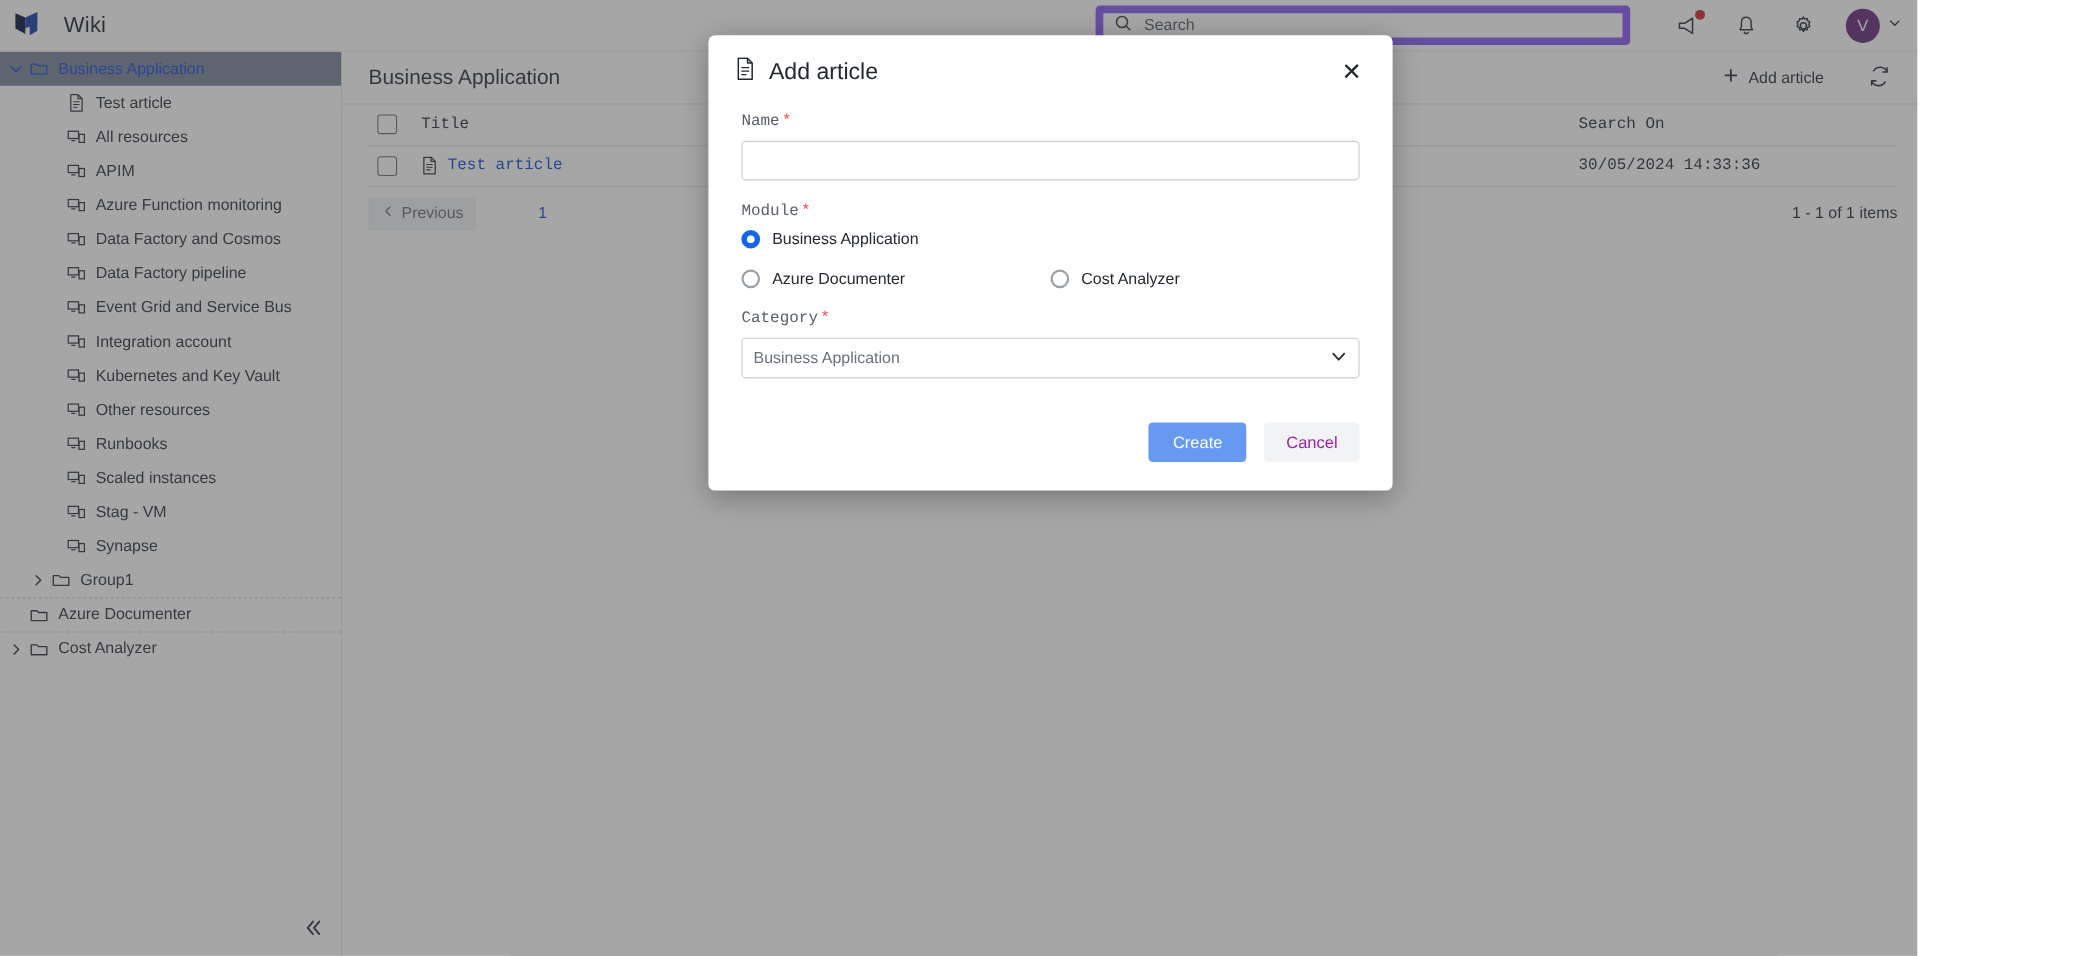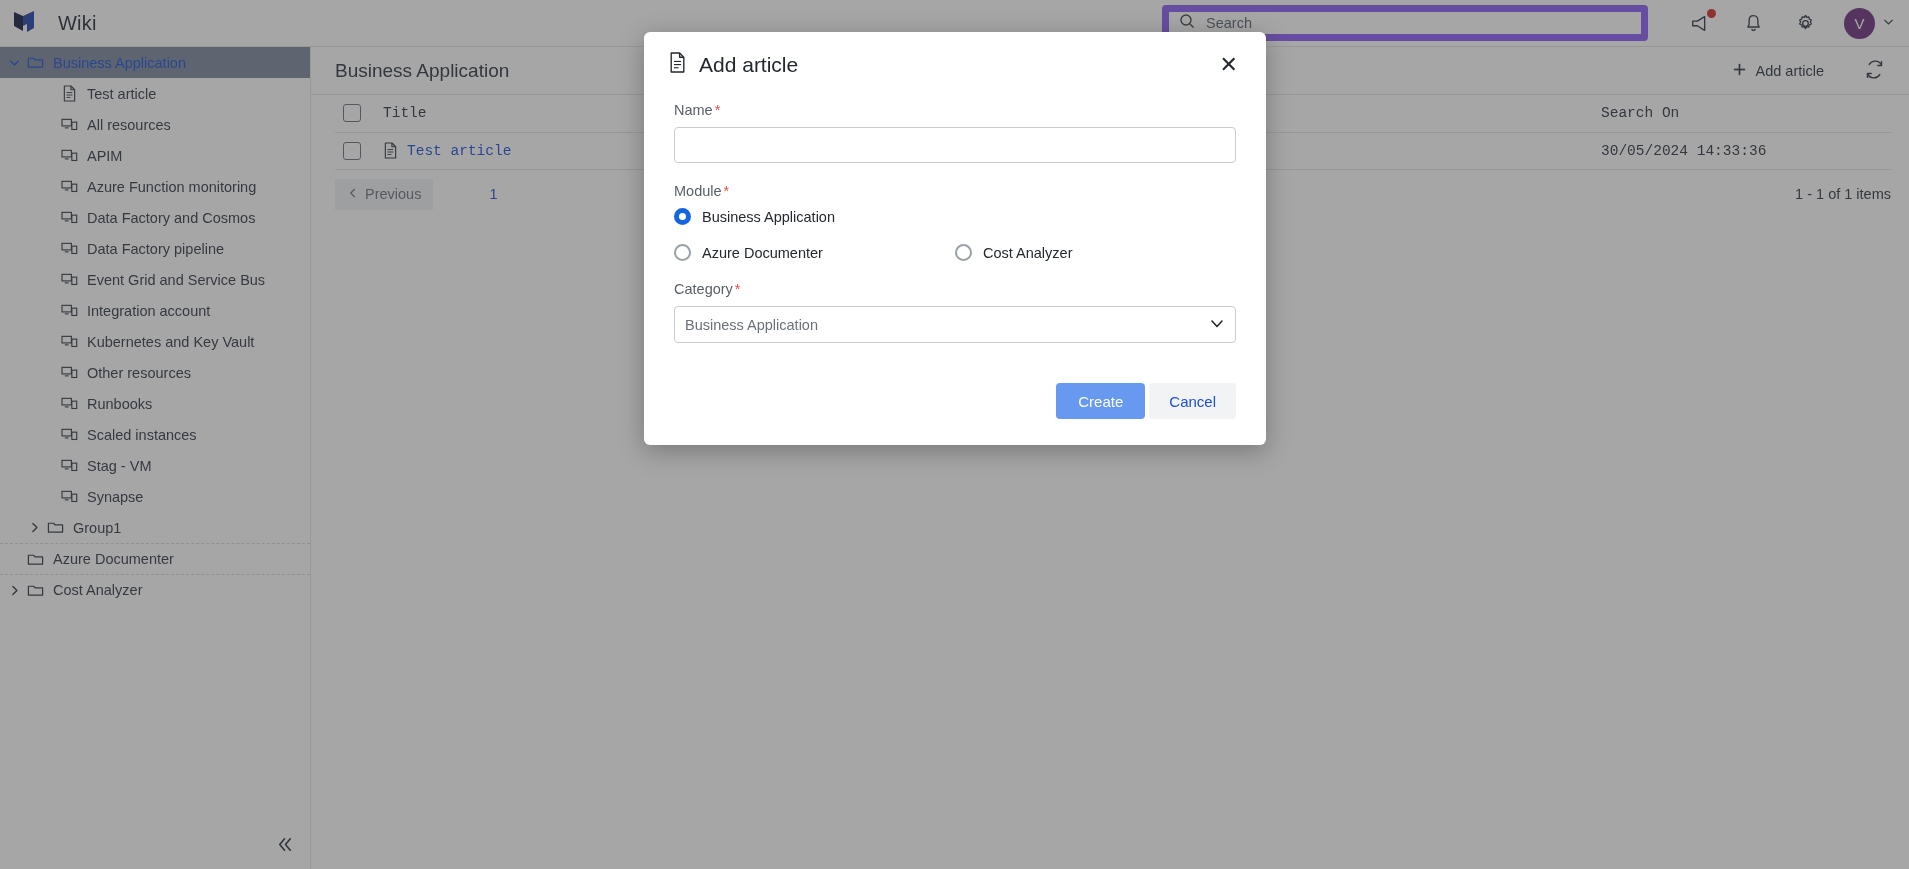--- a/index.html
+++ b/index.html
@@ -5,21 +5,21 @@
   * { box-sizing: border-box; }
   html, body {
     margin: 0; padding: 0;
     width: 1909px; height: 869px;
     overflow: hidden;
     font-family: "Liberation Sans", sans-serif;
     background: #ffffff;
   }
   #app {
     position: relative;
-    width: 1909px; height: 869px;
+    width: 1743px; height: 869px;
     background: #ffffff;
   }
 
   
   #page {
     position: absolute; inset: 0;
     display: flex; flex-direction: column;
   }
 
   
@@ -247,20 +247,21 @@
     background: transparent; border: 0; cursor: pointer;
     color: #23292f; font-size: 22px; line-height: 1;
     padding: 2px 4px;
     font-family: "Liberation Sans", sans-serif;
   }
   .modal-body { padding: 16px 30px 0 30px; }
   .field-label {
     font-size: 14.5px; color: #595f68;
     margin-bottom: 9px;
     display: block;
+    font-family: Liberation Mono, monospace;
   }
   .req { color: #ef4b4b; margin-left: 2px; }
   .text-input {
     width: 100%; height: 36px;
     border: 1px solid #c9ccd1;
     border-radius: 4px;
     padding: 0 10px;
     font-size: 14.5px;
     color: #23292f;
     outline: none;
@@ -298,34 +299,34 @@
     cursor: pointer;
   }
   .select-caret {
     position: absolute; right: 11px; top: 50%;
     transform: translateY(-50%);
     color: #23292f;
     pointer-events: none;
   }
   .modal-foot {
     display: flex; justify-content: flex-end; align-items: center;
-    gap: 4px;
+    gap: 16px;
     padding: 20px 30px 26px 20px;
   }
   .btn-primary {
     background: #6699ef;
     color: #fff;
     border: 0; border-radius: 4px;
     height: 36px; padding: 0 22px;
     font-size: 15px; cursor: pointer;
     font-family: "Liberation Sans", sans-serif;
   }
   .btn-secondary {
     background: #f2f3f5;
-    color: #1d4ed8;
+    color: #a21caf;
     border: 0; border-radius: 4px;
     height: 36px; padding: 0 20px;
     font-size: 15px; cursor: pointer;
     font-family: "Liberation Sans", sans-serif;
   }
 </style>
 </head>
 <body>
 
 <div id="app">

